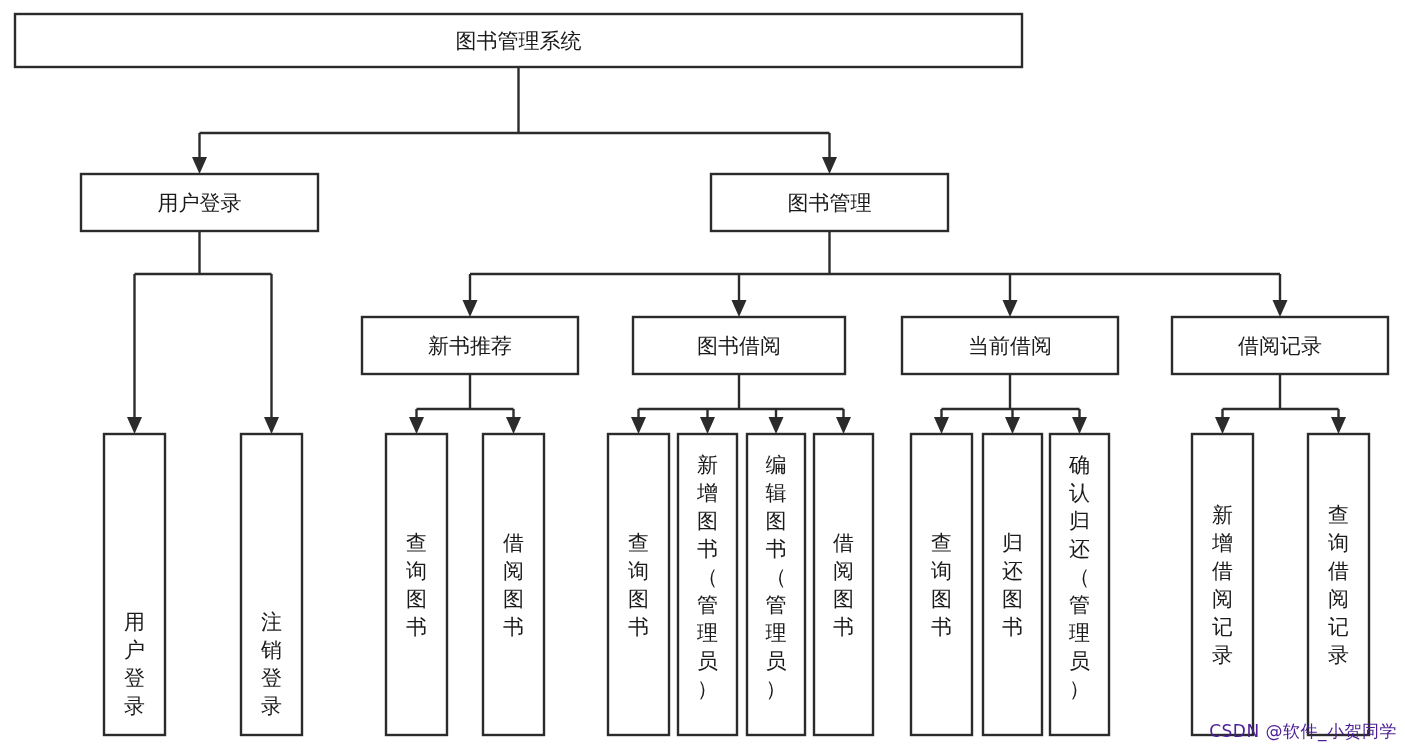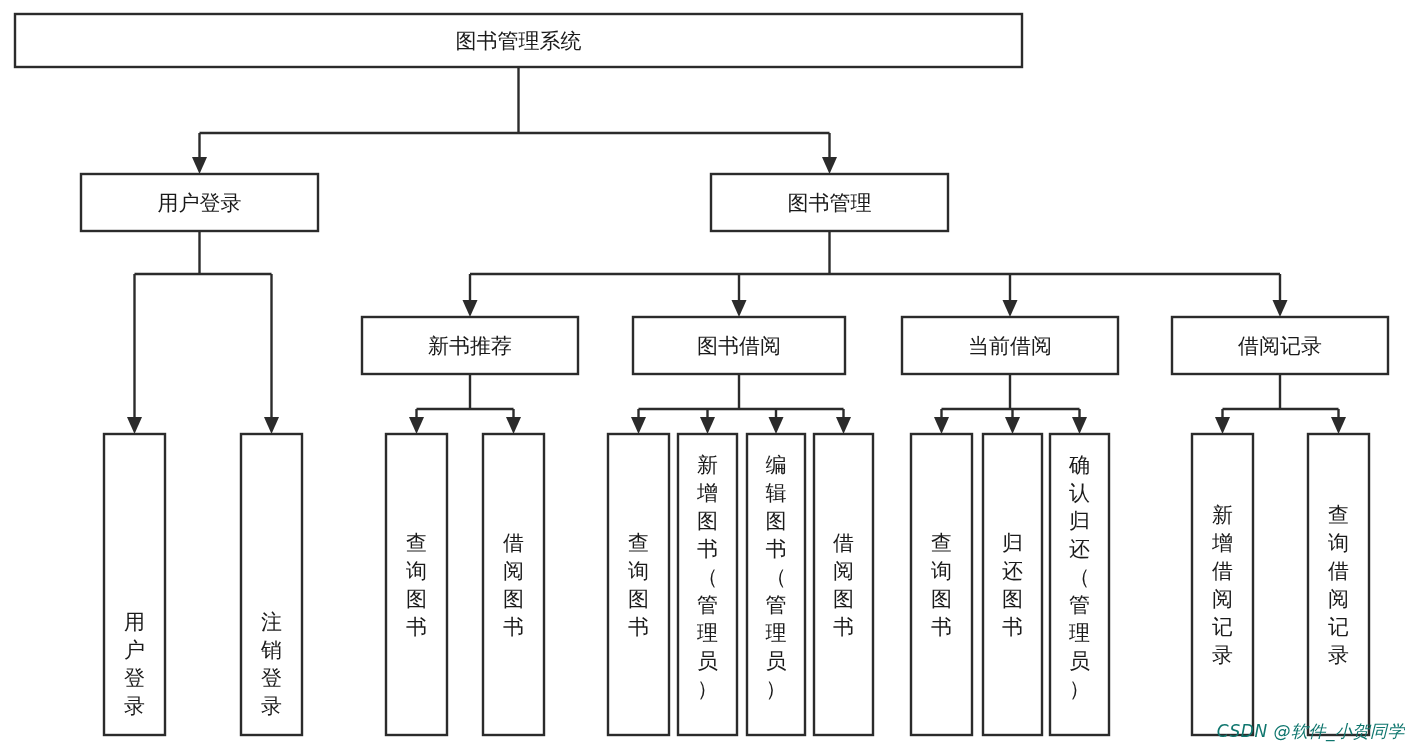--- a/index.html
+++ b/index.html
@@ -51,28 +51,27 @@
     dominant-baseline: middle;
   }
   .node-label-v {
     fill: #1a1a1a;
     font-family: "DejaVu Sans", "Liberation Sans", sans-serif;
     font-size: 21px;
     text-anchor: middle;
   }
   .watermark-text {
     position: absolute;
-    right: 0;
+    right: 8px;
     bottom: 4px;
-    color: #0f766e;
+    color: #4c1d95;
     font-size: 17px;
     font-family: "DejaVu Sans", "Liberation Sans", sans-serif;
     white-space: nowrap;
     letter-spacing: 0.5px;
-    font-style: italic;
   }
 </style>
 </head>
 <body>
 
 <div id="diagram-root">
   <svg id="diagram-svg" viewBox="0 0 1405 747">
     <g id="edges-layer">
         <line x1="518.5" y1="67" x2="518.5" y2="133" class="connector-line"></line>
         <line x1="199.5" y1="133" x2="829.5" y2="133" class="connector-line"></line>

